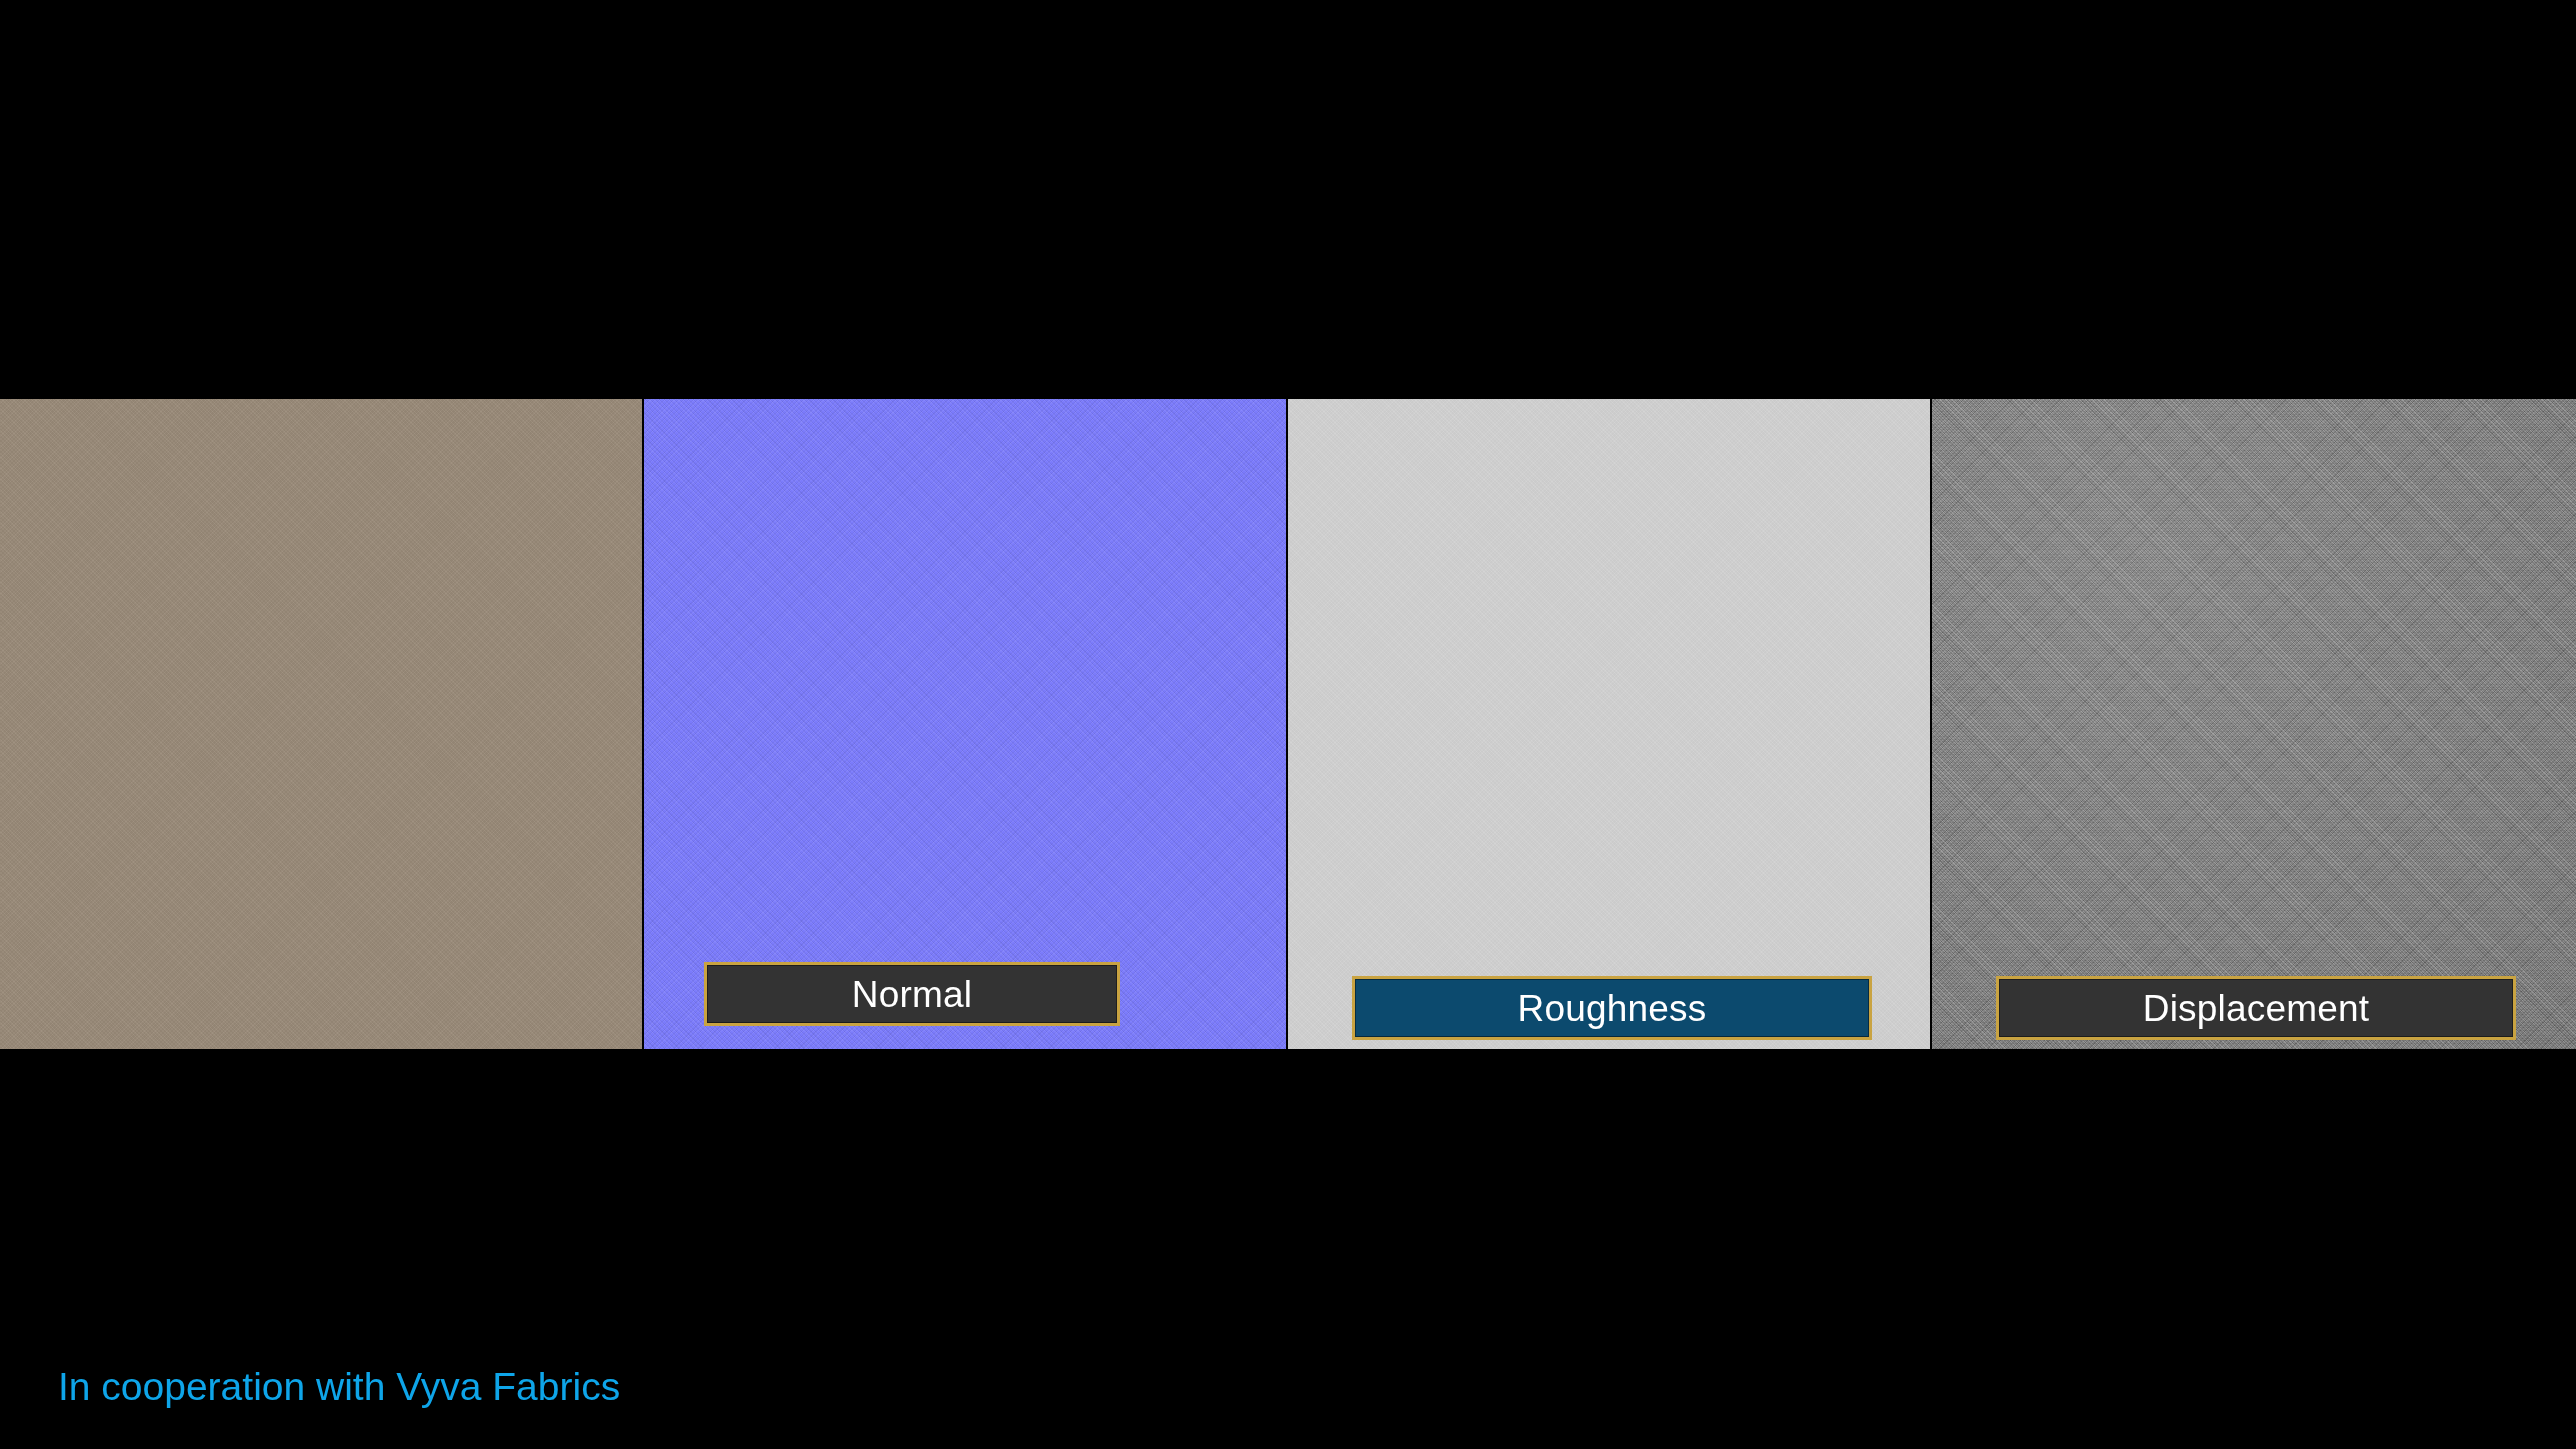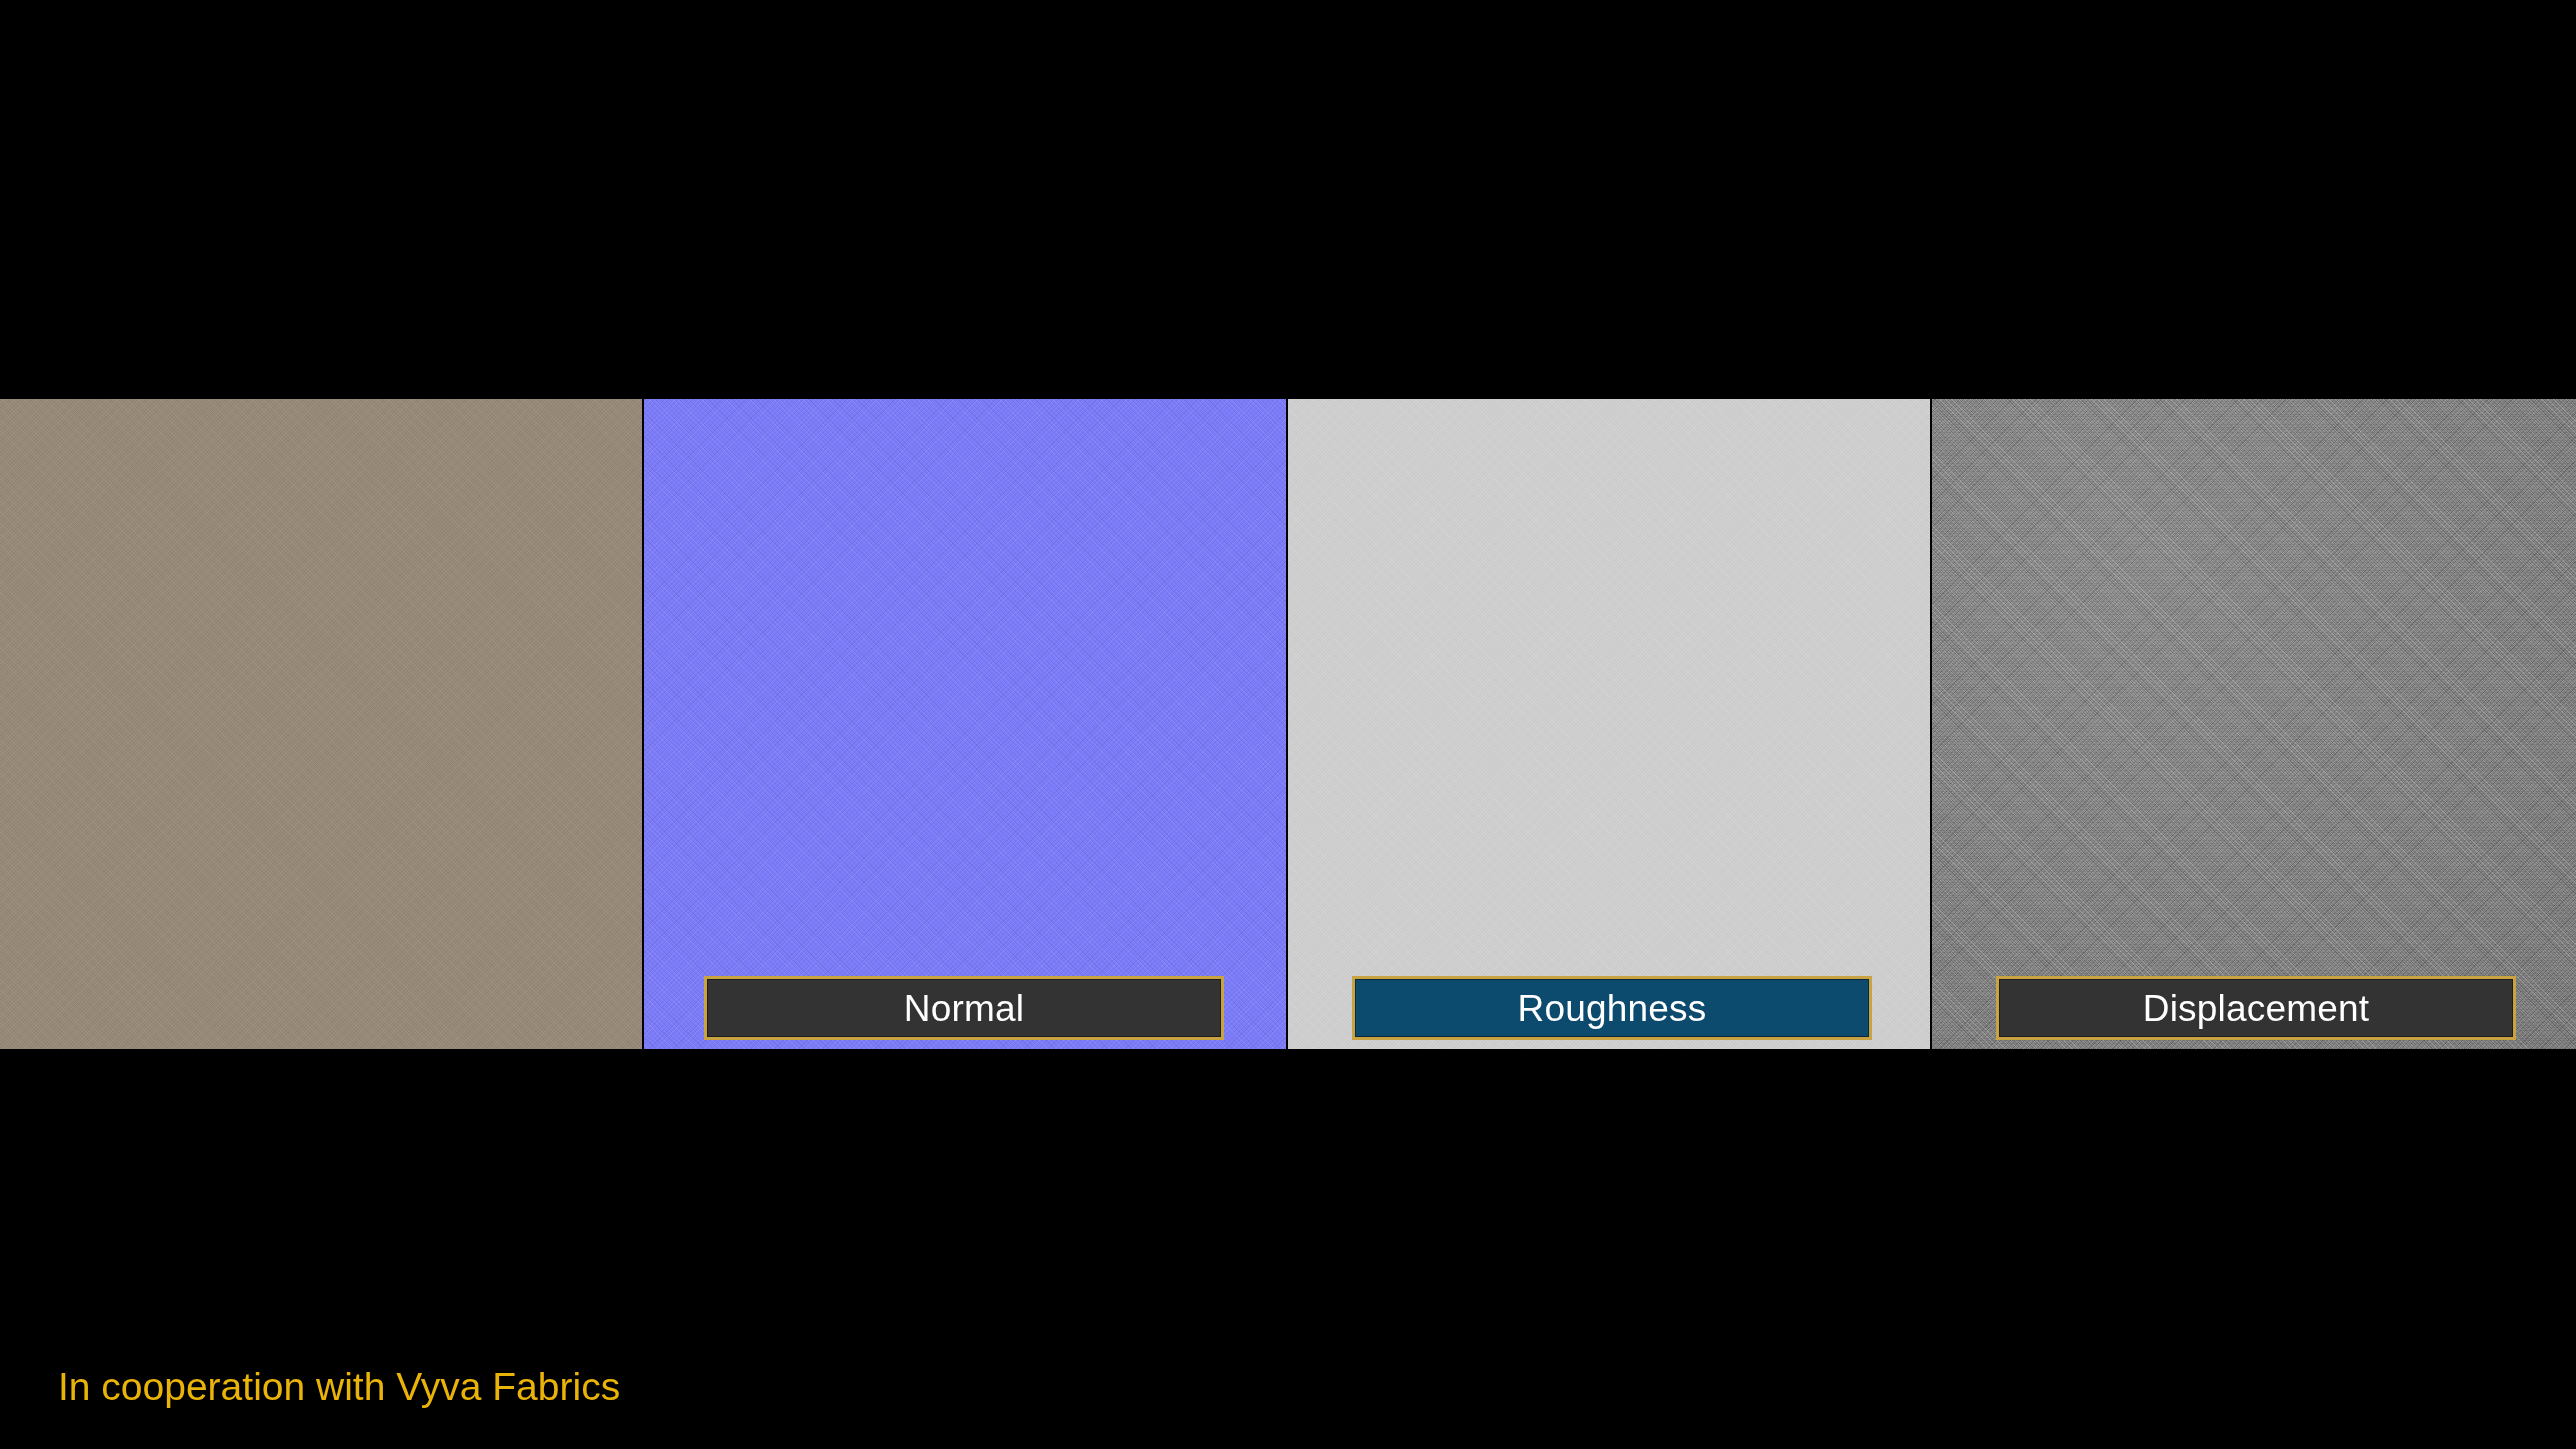--- a/index.html
+++ b/index.html
@@ -201,21 +201,21 @@
 <div id="stage" style="background: rgb(0, 0, 0);">
 
   <div class="texture-strip">
 
     <div class="map-panel" style="left:0px; width:642px;">
       <div class="map-surface weave-soft" style="background-color: rgb(154, 139, 121);"></div>
     </div>
 
     <div class="map-panel" style="left:644px; width:642px;">
       <div class="map-surface weave-fine" style="background-color: rgb(123, 123, 251);"></div>
-      <div class="map-label" style="left: 60px; width: 520px; top: 577px; border-color: rgb(201, 163, 65); background-color: rgb(51, 51, 51);">
+      <div class="map-label" style="left: 60px; width: 416px; top: 563px; border-color: rgb(201, 163, 65); background-color: rgb(51, 51, 51);">
         <span class="map-label-text" style="color: rgb(255, 255, 255);">Normal</span>
       </div>
     </div>
 
     <div class="map-panel" style="left:1288px; width:642px; overflow:visible;">
       <div class="map-surface weave-faint" style="background-color: rgb(210, 210, 210);"></div>
       <div class="map-label" style="left: 64px; width: 520px; top: 577px; border-color: rgb(201, 163, 65); background-color: #0c4a6e;">
         <span class="map-label-text" style="color: rgb(255, 255, 255);">Roughness</span>
       </div>
     </div>
@@ -223,17 +223,17 @@
     <div class="map-panel" style="left:1932px; width:644px;text-align:right;">
       <div class="map-surface weave-rough shade-tl" style="background-color: rgb(128, 128, 128);"></div>
       <div class="map-label" style="left: 64px; width: 520px; top: 577px; border-color: rgb(201, 163, 65); background-color: rgb(51, 51, 51);">
         <span class="map-label-text" style="color: rgb(255, 255, 255);">Displacement</span>
       </div>
     </div>
 
   </div>
 
   <div class="footer">
-    <div class="footer-text footer-left" style="color: #eab308;">In cooperation with Vyva Fabrics</div>
+    <div class="footer-text footer-left" style="color: #0ea5e9;">In cooperation with Vyva Fabrics</div>
   </div>
 
 </div>
 
 
 </body></html>

